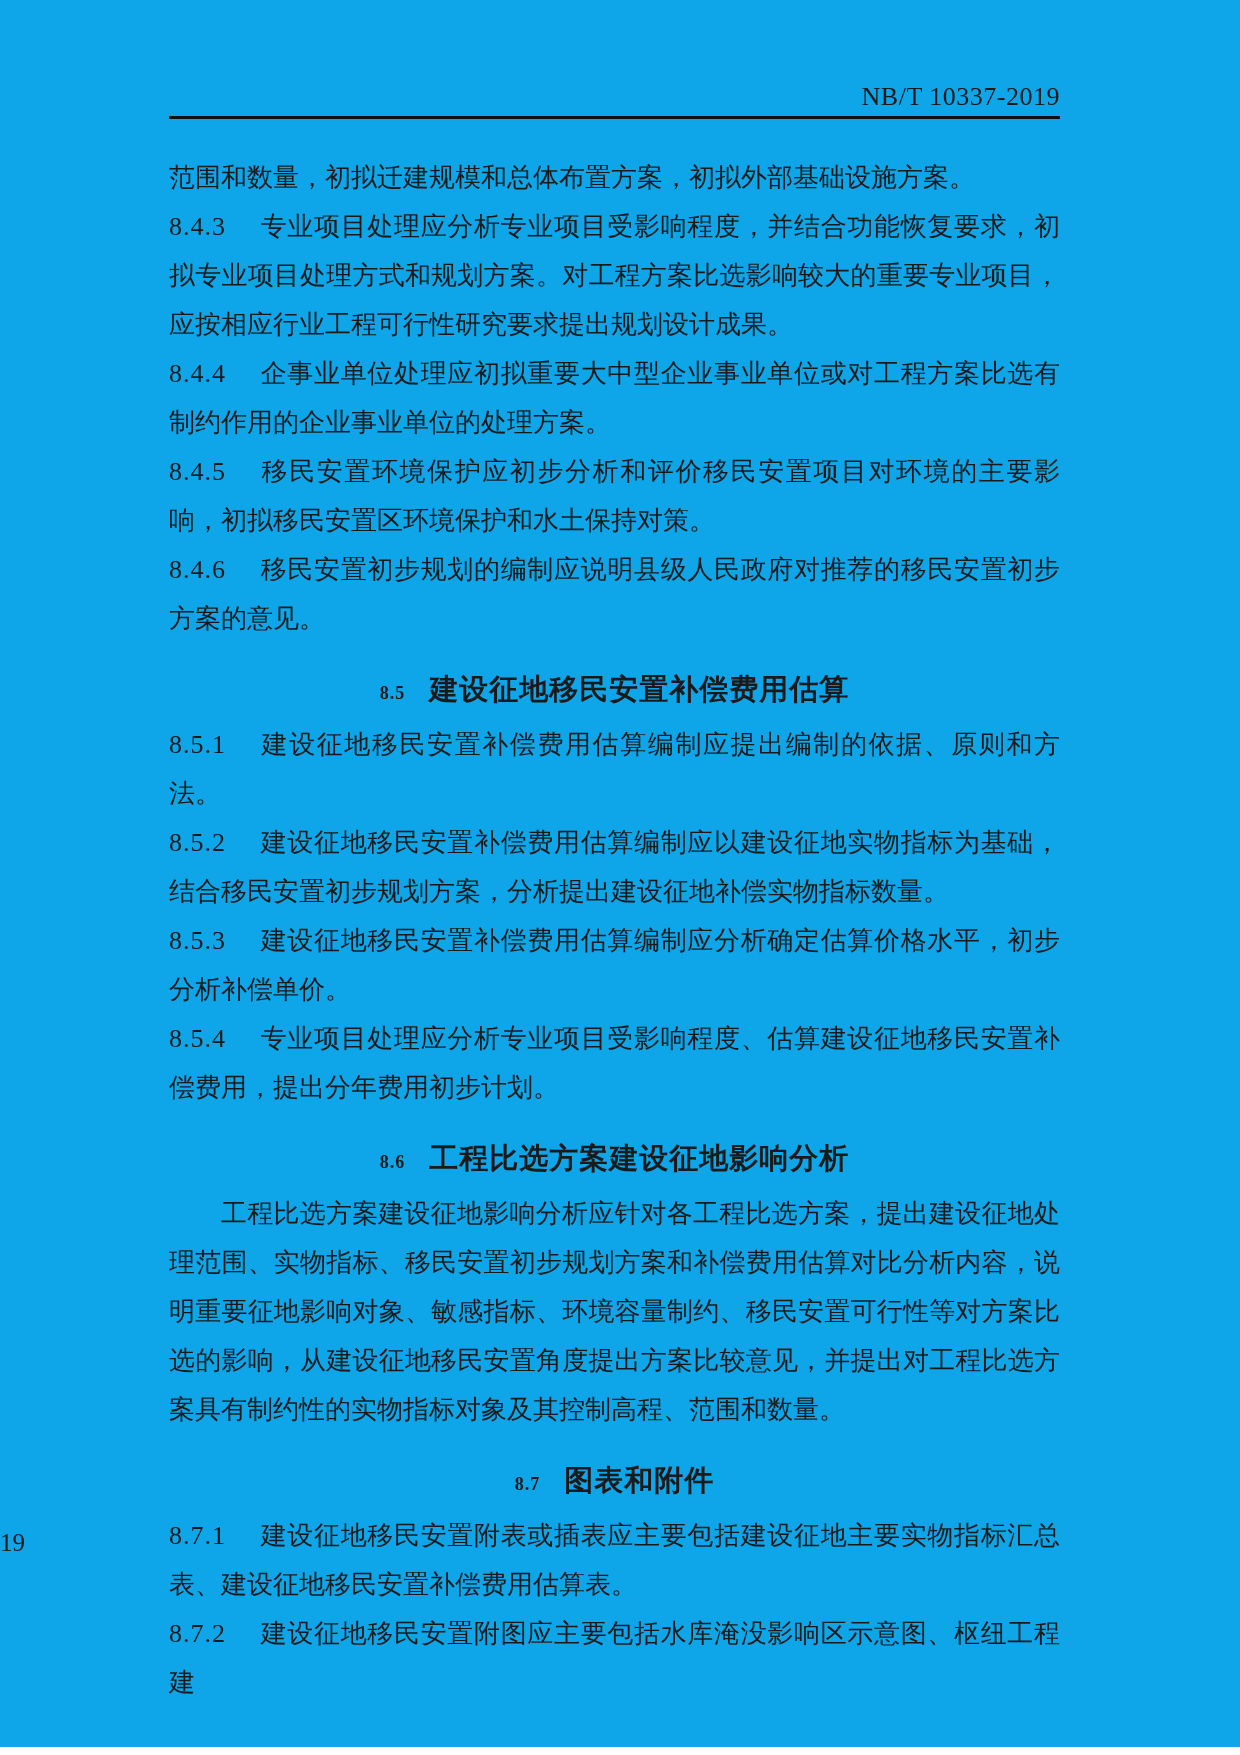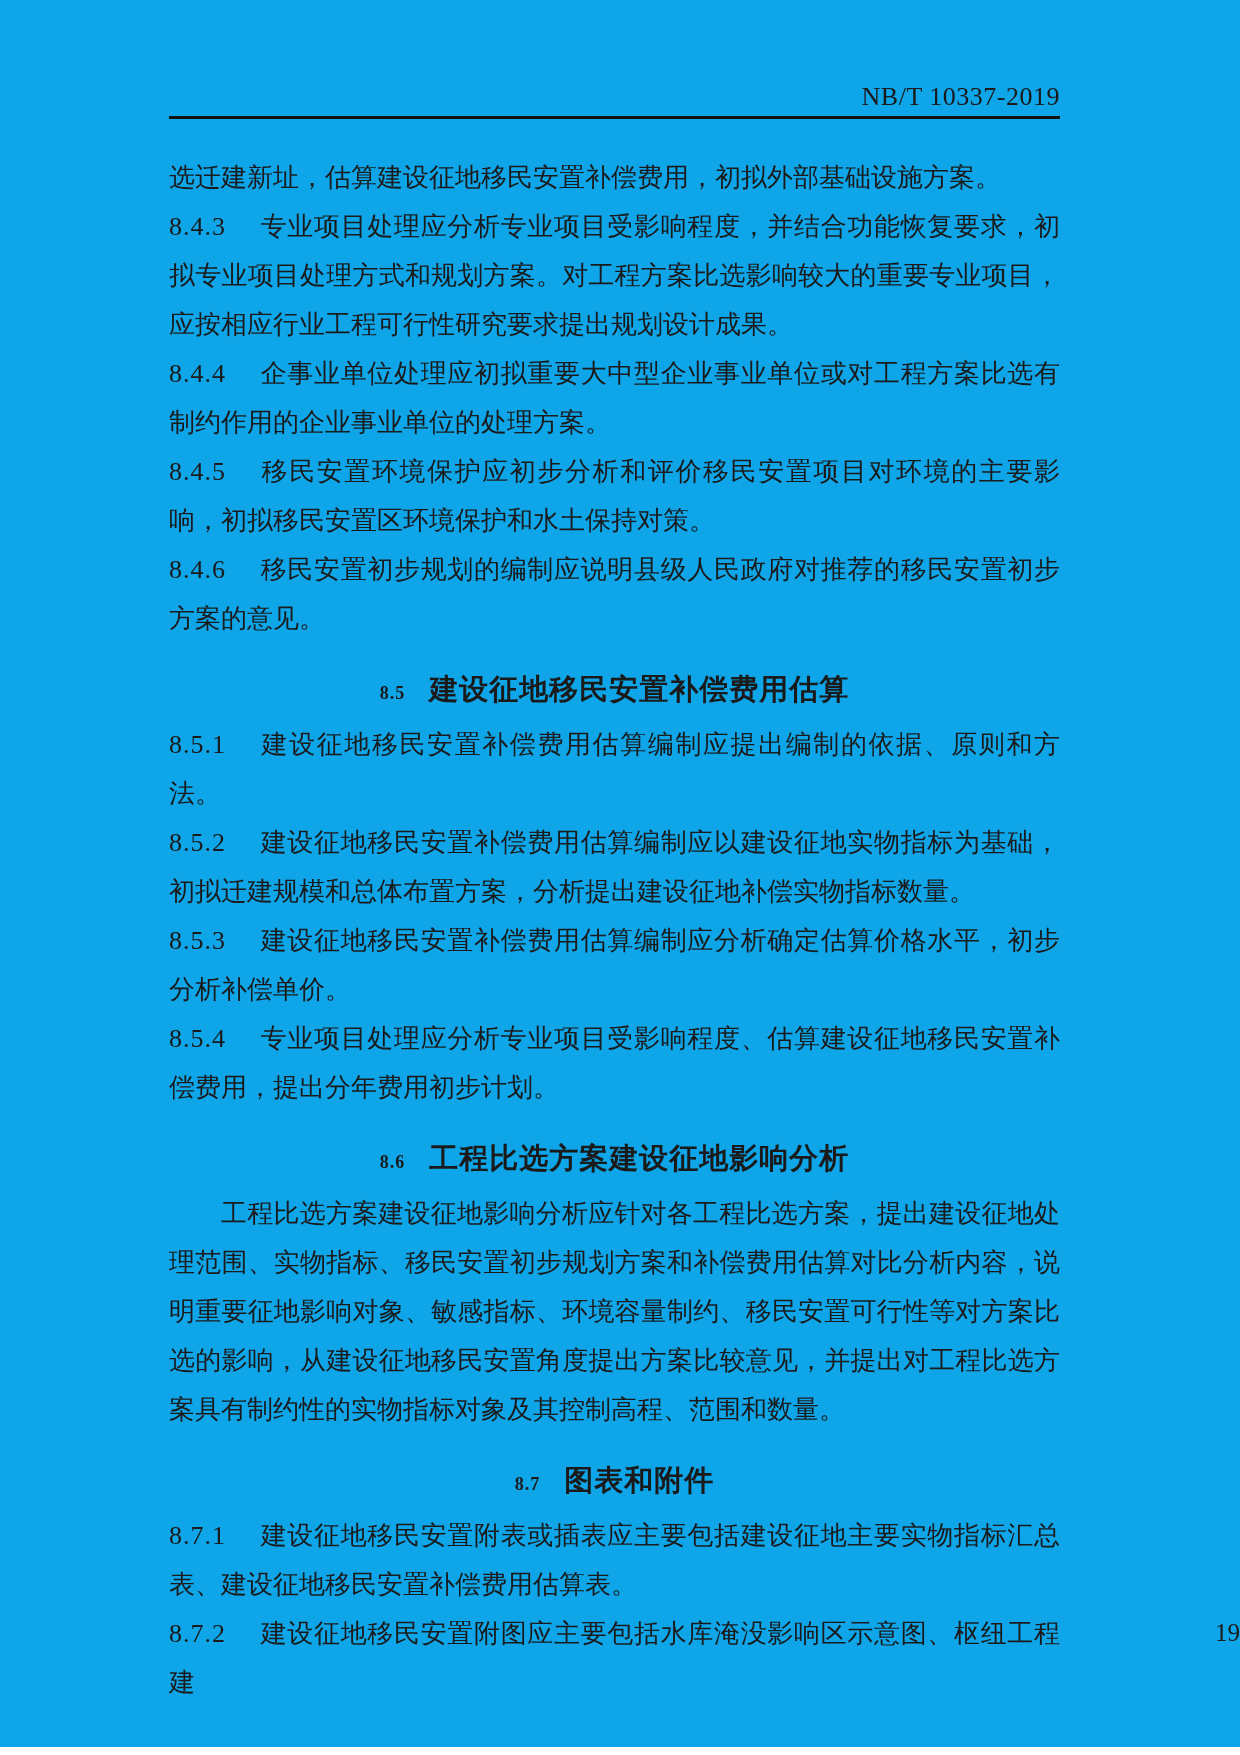--- a/index.html
+++ b/index.html
@@ -50,55 +50,55 @@
   .section-heading .heading-number {
     font-family: "Liberation Serif", "DejaVu Serif", serif;
     font-weight: 600;
     font-size: 18px;
     margin-right: 24px;
     letter-spacing: 1px;
   }
   .indented-paragraph { text-indent: 2em; }
   .page-footer {
     position: absolute;
-    top: 1618px;
+    top: 1528px;
     left: 0;
     width: 1240px;
-    text-align: right;
+    text-align: left;
     font-size: 25px;
     line-height: 30px;
   }
 </style>
 </head>
 <body>
 
 <div class="page">
 
   <div class="page-header">
     <span>NB/T 10337-2019</span>
   </div>
   <div class="header-rule"></div>
 
   <div class="doc-body">
 
-    <p><span>选迁建新址，估算建设征地移民安置补偿费用，初拟外部基础设施方案。</span></p>
+    <p><span>范围和数量，初拟迁建规模和总体布置方案，初拟外部基础设施方案。</span></p>
 
     <p><span class="clause-number">8.4.3</span><span>专业项目处理应分析专业项目受影响程度，并结合功能恢复要求，初拟专业项目处理方式和规划方案。对工程方案比选影响较大的重要专业项目，应按相应行业工程可行性研究要求提出规划设计成果。</span></p>
 
     <p><span class="clause-number">8.4.4</span><span>企事业单位处理应初拟重要大中型企业事业单位或对工程方案比选有制约作用的企业事业单位的处理方案。</span></p>
 
     <p><span class="clause-number">8.4.5</span><span>移民安置环境保护应初步分析和评价移民安置项目对环境的主要影响，初拟移民安置区环境保护和水土保持对策。</span></p>
 
     <p><span class="clause-number">8.4.6</span><span>移民安置初步规划的编制应说明县级人民政府对推荐的移民安置初步方案的意见。</span></p>
 
     <div class="section-heading"><span class="heading-number">8.5</span><span>建设征地移民安置补偿费用估算</span></div>
 
     <p><span class="clause-number">8.5.1</span><span>建设征地移民安置补偿费用估算编制应提出编制的依据、原则和方法。</span></p>
 
-    <p><span class="clause-number">8.5.2</span><span>建设征地移民安置补偿费用估算编制应以建设征地实物指标为基础，初拟迁建规模和总体布置方案，分析提出建设征地补偿实物指标数量。</span></p>
+    <p><span class="clause-number">8.5.2</span><span>建设征地移民安置补偿费用估算编制应以建设征地实物指标为基础，结合移民安置初步规划方案，分析提出建设征地补偿实物指标数量。</span></p>
 
     <p><span class="clause-number">8.5.3</span><span>建设征地移民安置补偿费用估算编制应分析确定估算价格水平，初步分析补偿单价。</span></p>
 
     <p><span class="clause-number">8.5.4</span><span>专业项目处理应分析专业项目受影响程度、估算建设征地移民安置补偿费用，提出分年费用初步计划。</span></p>
 
     <div class="section-heading"><span class="heading-number">8.6</span><span>工程比选方案建设征地影响分析</span></div>
 
     <p class="indented-paragraph"><span>工程比选方案建设征地影响分析应针对各工程比选方案，提出建设征地处理范围、实物指标、移民安置初步规划方案和补偿费用估算对比分析内容，说明重要征地影响对象、敏感指标、环境容量制约、移民安置可行性等对方案比选的影响，从建设征地移民安置角度提出方案比较意见，并提出对工程比选方案具有制约性的实物指标对象及其控制高程、范围和数量。</span></p>
 
     <div class="section-heading"><span class="heading-number">8.7</span><span>图表和附件</span></div>

